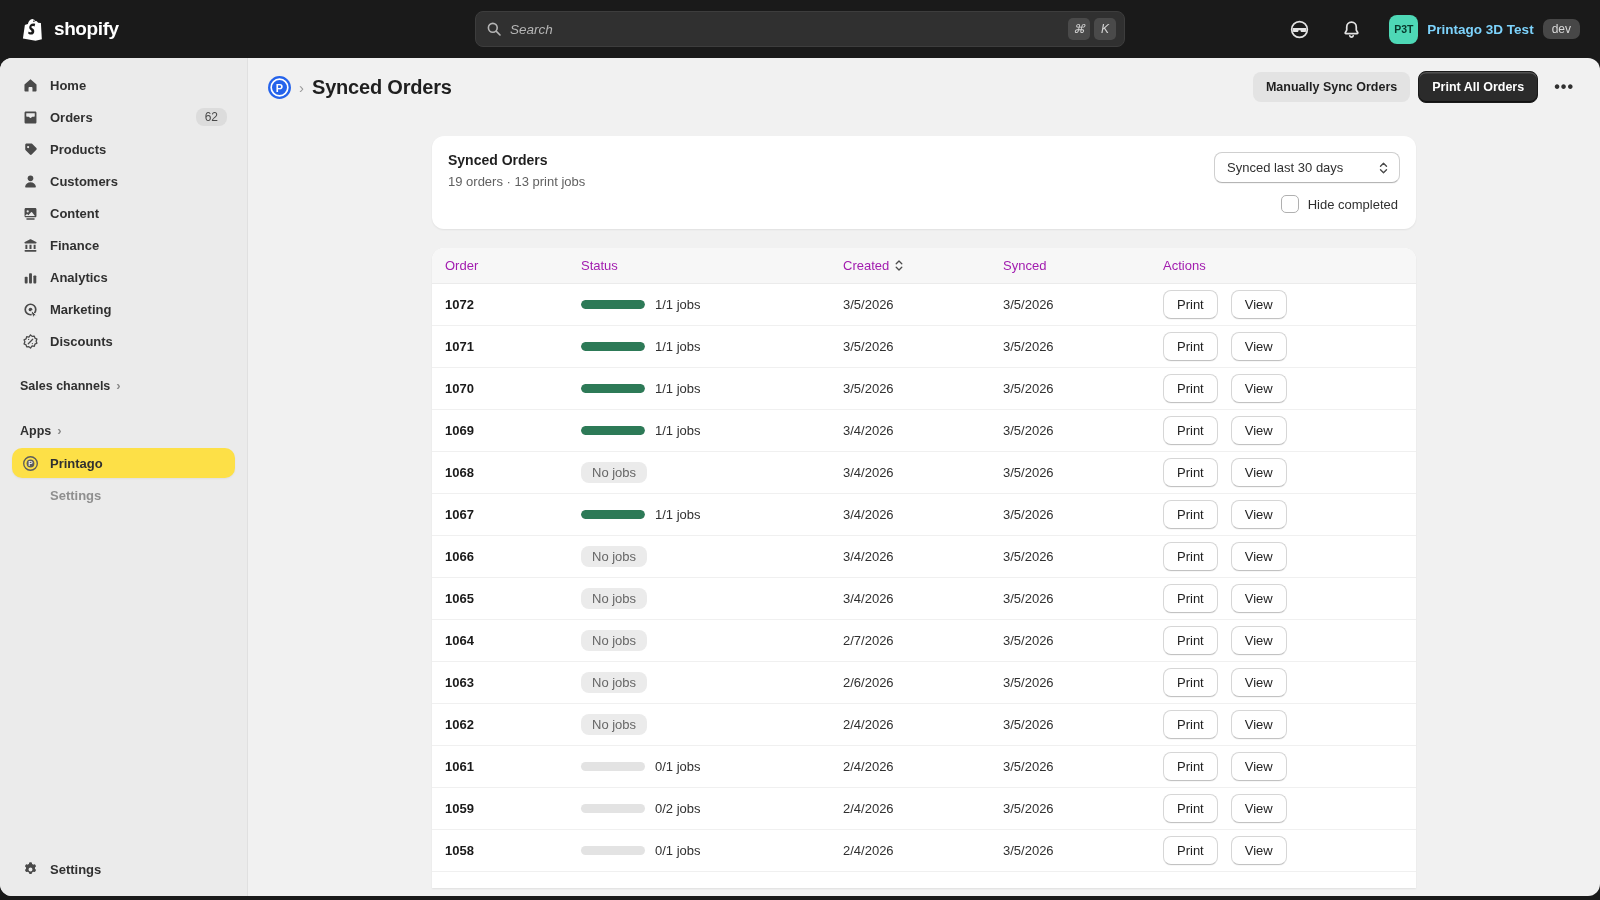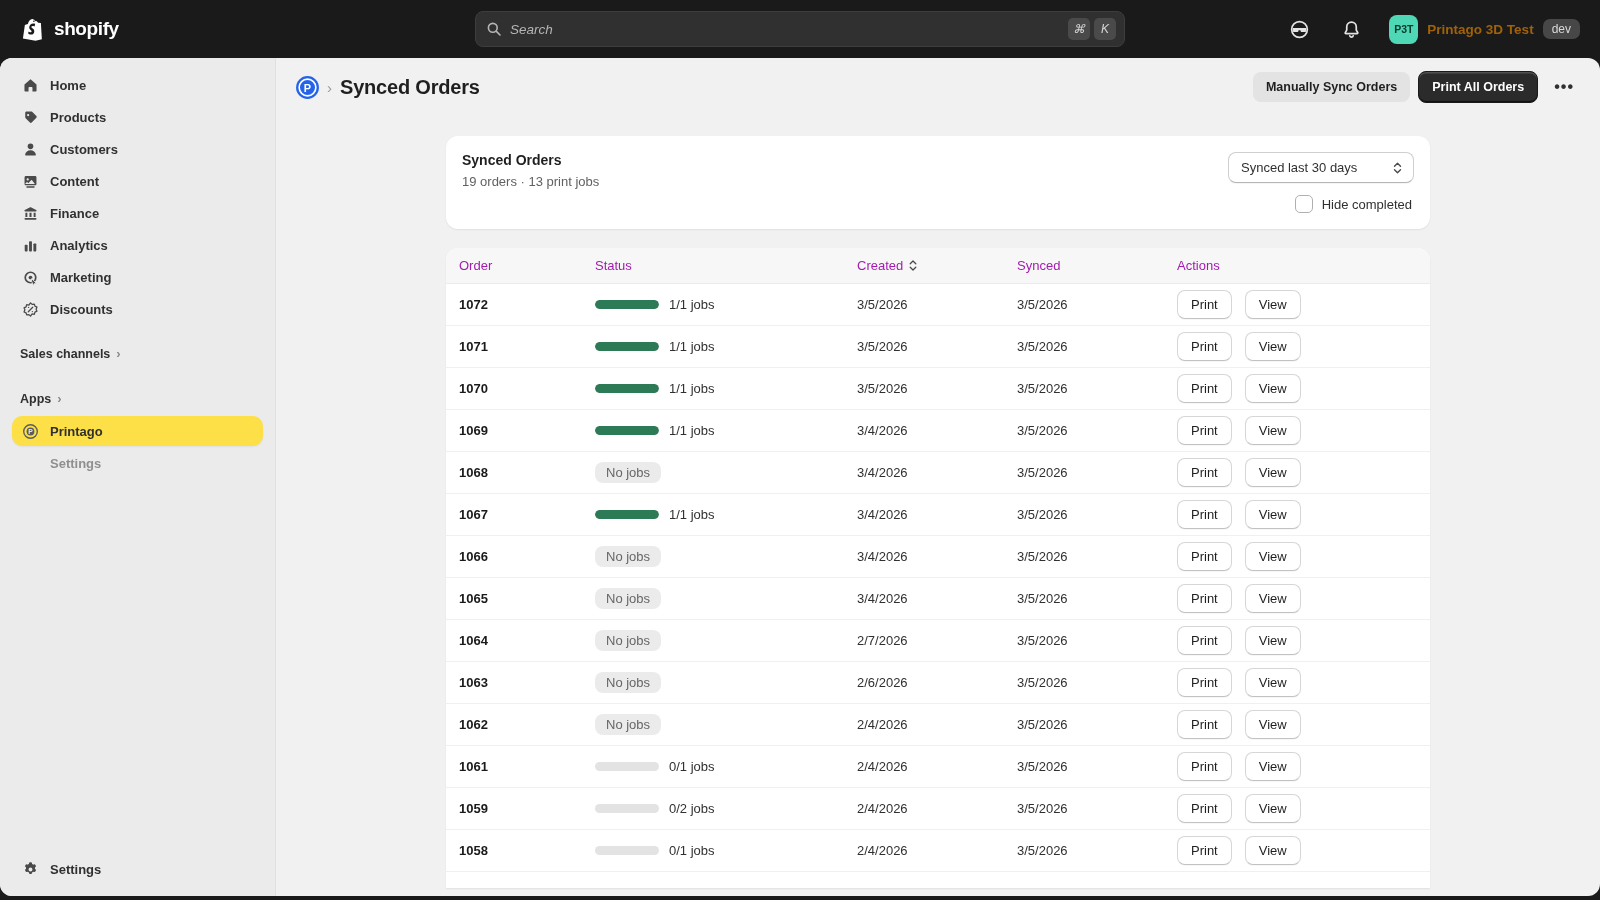--- a/index.html
+++ b/index.html
@@ -35,35 +35,35 @@
   .top-right { margin-left:auto; display:flex; align-items:center; gap:20px; }
   .icon-btn { width:32px; height:32px; display:flex; align-items:center; justify-content:center;
     border-radius:8px; cursor:pointer; }
   .icon-btn svg { width:21px; height:21px; }
   .store-chip { display:flex; align-items:center; gap:9px; cursor:pointer; margin-left:2px; }
   .avatar {
     width:29px; height:29px; border-radius:8px; background:#4ed8b6;
     color:#07382b; font-size:10.5px; font-weight:bold;
     display:flex; align-items:center; justify-content:center;
   }
-  .store-name { color:#a16207; font-size:13.5px; font-weight:bold; }
+  .store-name { color:#7dd3fc; font-size:13.5px; font-weight:bold; }
   .env-badge {
     background:#474747; color:#d9d9d9; font-size:12px;
     border-radius:7px; padding:3px 9px;
   }
 
   
   .frame {
     position:absolute; top:58px; left:0; right:0; bottom:4px;
     border-radius:12px; overflow:hidden; display:flex; background:#f1f1f1;
   }
 
   
   .sidebar {
-    width:276px; flex:none; background:#ebebeb; border-right:1px solid #e0e0e0;
+    width:248px; flex:none; background:#ebebeb; border-right:1px solid #e0e0e0;
     display:flex; flex-direction:column; padding:12px 12px 10px;
   }
   .nav-item {
     display:flex; align-items:center; gap:10px; height:30px;
     padding:0 8px; border-radius:10px; cursor:pointer;
     font-size:13px; font-weight:bold; color:#303030; margin-bottom:2px;
   }
   .nav-item .nicon { width:20px; height:20px; display:flex; align-items:center; justify-content:center; flex:none; }
   .nav-item .nicon svg { width:17px; height:17px; fill:#4a4a4a; }
   .nav-item.selected { background:#fde047; box-shadow:0 1px 2px rgba(0,0,0,.05); }
@@ -210,20 +210,29 @@
 
   <div class="sidebar">
     <div id="sidebar-nav">
         <div class="nav-item">
           <span class="nicon">
             <svg viewBox="0 0 20 20">
               <path d="M10 2.6 3.2 8.4c-.2.2-.3.4-.3.7v7c0 .5.4.9.9.9h3.9v-4.4c0-.5.4-.9.9-.9h2.8c.5 0 .9.4.9.9V17h3.9c.5 0 .9-.4.9-.9v-7c0-.3-.1-.5-.3-.7L10 2.6z"></path>
             </svg>
           </span>
           <span>Home</span>
+        </div>
+        <div class="nav-item">
+          <span class="nicon">
+            <svg viewBox="0 0 20 20">
+              <path d="M4.5 3h11c.8 0 1.5.7 1.5 1.5v11c0 .8-.7 1.5-1.5 1.5h-11C3.7 17 3 16.3 3 15.5v-11C3 3.7 3.7 3 4.5 3zm.5 2v3.2c0 .4.3.8.8.8h2c.4 0 .7.3.9.6.2.5.7.9 1.3.9s1.1-.4 1.3-.9c.2-.3.5-.6.9-.6h2c.5 0 .8-.4.8-.8V5H5z" fill-rule="evenodd"></path>
+            </svg>
+          </span>
+          <span>Orders</span>
+          <span class="nav-badge">62</span>
         </div>
         <div class="nav-item">
           <span class="nicon">
             <svg viewBox="0 0 20 20">
               <path d="M10.8 2.8c.4 0 .8.2 1.1.5l5 5c.6.6.6 1.5 0 2.1l-5.5 5.5c-.6.6-1.5.6-2.1 0l-5-5c-.3-.3-.5-.7-.5-1.1V4.3c0-.8.7-1.5 1.5-1.5h5.5zM7.2 5.9a1.3 1.3 0 1 0 0 2.6 1.3 1.3 0 0 0 0-2.6z"></path>
             </svg>
           </span>
           <span>Products</span>
         </div>
         <div class="nav-item">

